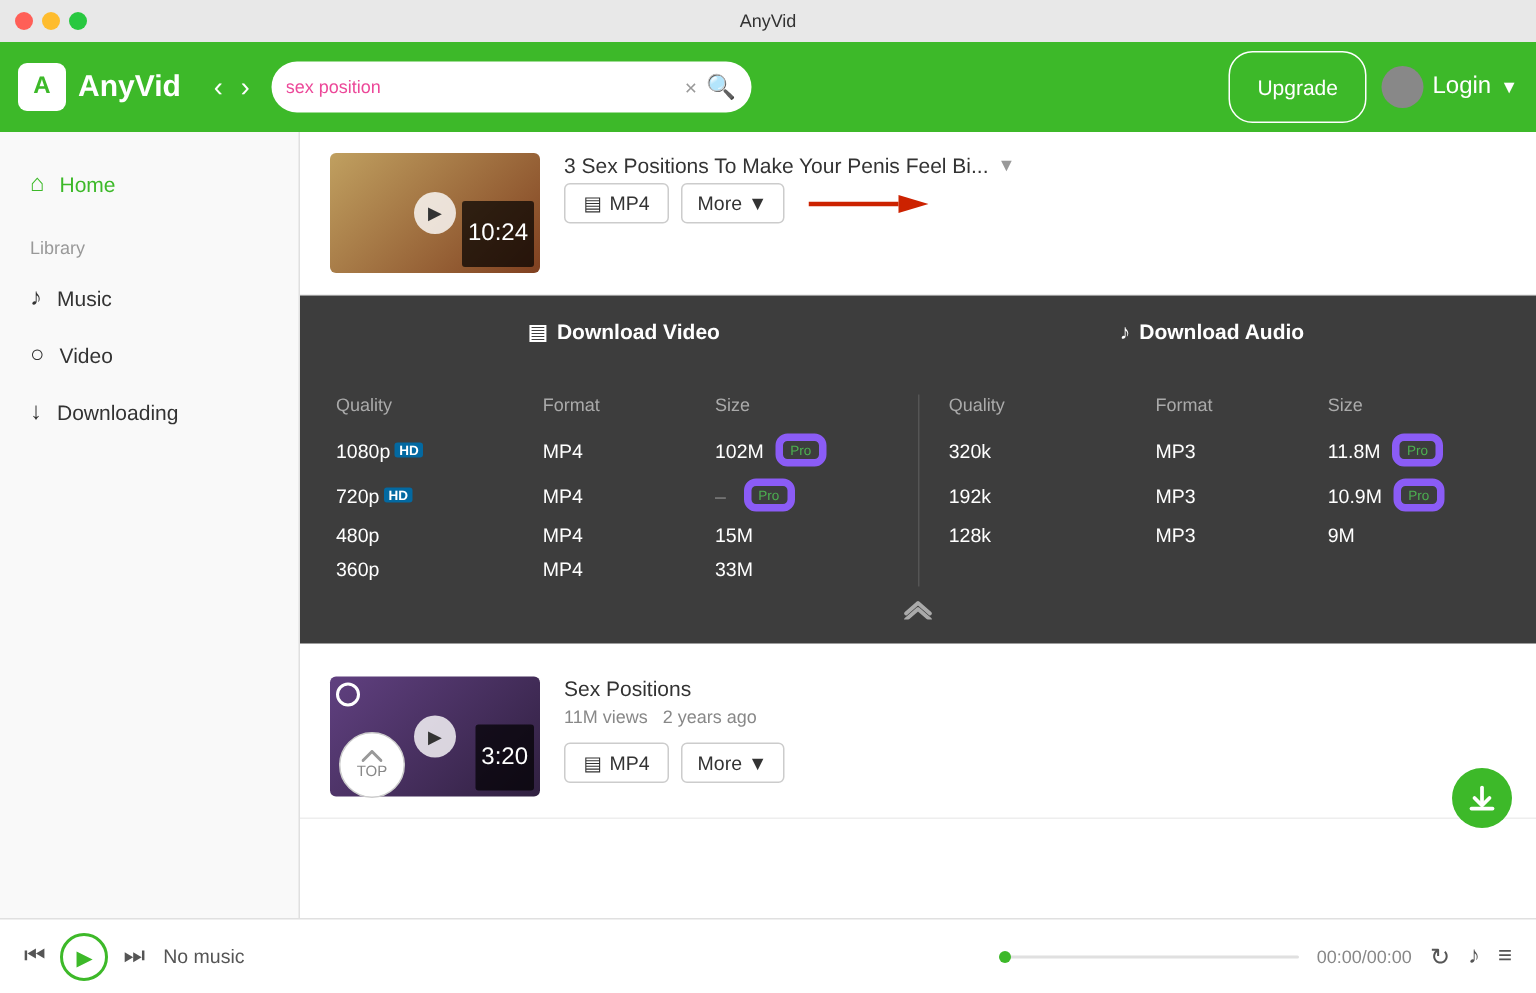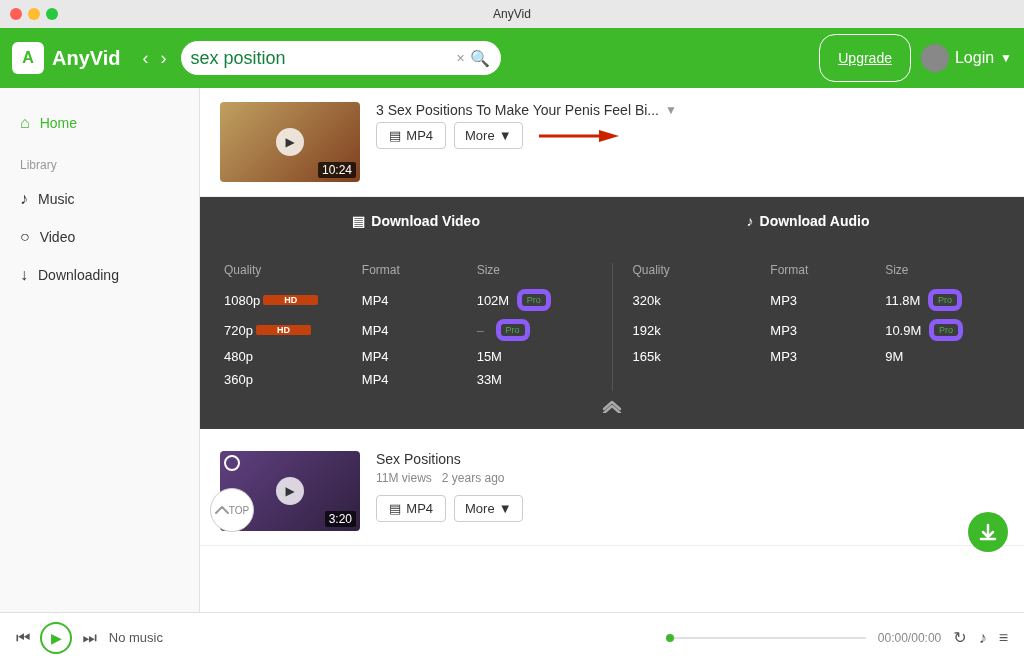--- a/index.html
+++ b/index.html
@@ -67,33 +67,33 @@
       flex: 1;
       max-width: 320px;
       background: white;
       border-radius: 20px;
       display: flex;
       align-items: center;
       padding: 0 10px;
       height: 34px;
     }
     .search-input {
-      border: none; outline: none; flex: 1; font-size: 18px; color: #15803d; background: transparent;
+      border: none; outline: none; flex: 1; font-size: 12px; color: #ec4899; background: transparent;
     }
     .search-clear { color: #999; cursor: pointer; font-size: 14px; margin-right: 6px; }
     .search-icon-btn { color: #555; font-size: 16px; }
     .header-right {
       margin-left: auto;
       display: flex;
       align-items: center;
       gap: 10px;
     }
     .upgrade-btn {
       border: 1.5px solid white; background: transparent; color: white;
-      border-radius: 16px; padding: 15px 18px; font-size: 14px; cursor: pointer; text-decoration: underline;
+      border-radius: 16px; padding: 15px 18px; font-size: 14px; cursor: pointer;
     }
     .login-area {
       display: flex; align-items: center; gap: 6px; color: white; cursor: pointer;
     }
     .avatar-circle {
       width: 28px; height: 28px; border-radius: 50%; background: #888; 
     }
     .dropdown-arrow { font-size: 12px; color: white; }
 
     
@@ -153,21 +153,21 @@
     }
     .thumb-play {
       width: 28px; height: 28px; border-radius: 50%;
       background: rgba(255,255,255,0.8);
       display: flex; align-items: center; justify-content: center;
       font-size: 12px; color: #333;
     }
     .thumb-duration {
       position: absolute; bottom: 4px; right: 4px;
       background: rgba(0,0,0,0.7); color: white;
-      font-size: 12px; padding: 1px 4px; border-radius: 2px;
+      font-size: 16px; padding: 13px 4px; border-radius: 2px;
     }
     .video-info { flex: 1; }
     .video-title-row {
       display: flex; align-items: center; gap: 6px; margin-bottom: 4px;
     }
     .video-title {
       font-size: 14px; color: #333; font-weight: 500;
       max-width: 300px; overflow: hidden; text-overflow: ellipsis; white-space: nowrap;
     }
     .expand-icon { color: #999; font-size: 12px; cursor: pointer; }
@@ -223,22 +223,22 @@
       display: flex;
       align-items: center;
       color: white;
       font-size: 13px;
       padding: 4px 4px;
     }
     .quality-row .col-quality { flex: 1.2; display: flex; align-items: center; gap: 3px; }
     .quality-row .col-format { flex: 1; }
     .quality-row .col-size { flex: 1; display: flex; align-items: center; gap: 4px; }
     .hd-badge {
-      background: #c2410c; color: white; font-size: 9px; font-weight: bold;
-      border-radius: 2px; padding: 0px 21px;
+      background: #0369a1; color: white; font-size: 9px; font-weight: bold;
+      border-radius: 2px; padding: 0px 3px;
     }
     .pro-badge {
       border: 5px solid #8b5cf6; color: #4caf50; font-size: 9px;
       border-radius: 8px; padding: 1px 5px;
     }
     .dash-text { color: #888; }
     .collapse-btn {
       display: flex; align-items: center; justify-content: center;
       padding: 8px 0 0;
       color: #aaa; cursor: pointer;
@@ -472,21 +472,21 @@
             <span class="col-size">11.8M&nbsp;<span class="pro-badge">Pro</span></span>
           </div>
 
           <div class="quality-row">
             <span class="col-quality">192k</span>
             <span class="col-format">MP3</span>
             <span class="col-size">10.9M&nbsp;<span class="pro-badge">Pro</span></span>
           </div>
 
           <div class="quality-row">
-            <span class="col-quality">165k</span>
+            <span class="col-quality">128k</span>
             <span class="col-format">MP3</span>
             <span class="col-size">9M</span>
           </div>
         </div>
       </div>
 
       <div class="collapse-btn">
         <svg width="20" height="14" viewBox="0 0 20 14">
           <polyline points="2,10 10,3 18,10" fill="none" stroke="#aaa" stroke-width="2.5" stroke-linecap="round" stroke-linejoin="round"></polyline>
           <polyline points="2,14 10,7 18,14" fill="none" stroke="#aaa" stroke-width="2.5" stroke-linecap="round" stroke-linejoin="round"></polyline>
@@ -517,21 +517,21 @@
             <span>MP4</span>
           </button>
           <button class="more-btn">
             <span>More</span>
             <span>▼</span>
           </button>
         </div>
       </div>
     </div>
 
-    <div style="position:absolute; bottom:80px; left:10px; width:44px; height:44px; border-radius:50%; border:1.5px solid #ccc; background:white; display:flex; align-items:center; justify-content:center; cursor:pointer; font-size:10px; color:#888;">
+    <div style="position:absolute; bottom:80px; left:26px; width:44px; height:44px; border-radius:50%; border:1.5px solid #ccc; background:white; display:flex; align-items:center; justify-content:center; flex-direction:column; cursor:pointer; font-size:10px; color:#888;">
       <svg width="14" height="8" viewBox="0 0 14 8">
         <polyline points="1,7 7,1 13,7" fill="none" stroke="#999" stroke-width="2" stroke-linecap="round" stroke-linejoin="round"></polyline>
       </svg>
       <span style="margin-top:1px;">TOP</span>
     </div>
 
     <button class="download-float-btn">
       <svg width="18" height="18" viewBox="0 0 18 18" fill="none">
         <line x1="9" y1="2" x2="9" y2="13" stroke="white" stroke-width="2.5" stroke-linecap="round"></line>
         <polyline points="4,9 9,14 14,9" fill="none" stroke="white" stroke-width="2.5" stroke-linecap="round" stroke-linejoin="round"></polyline>

